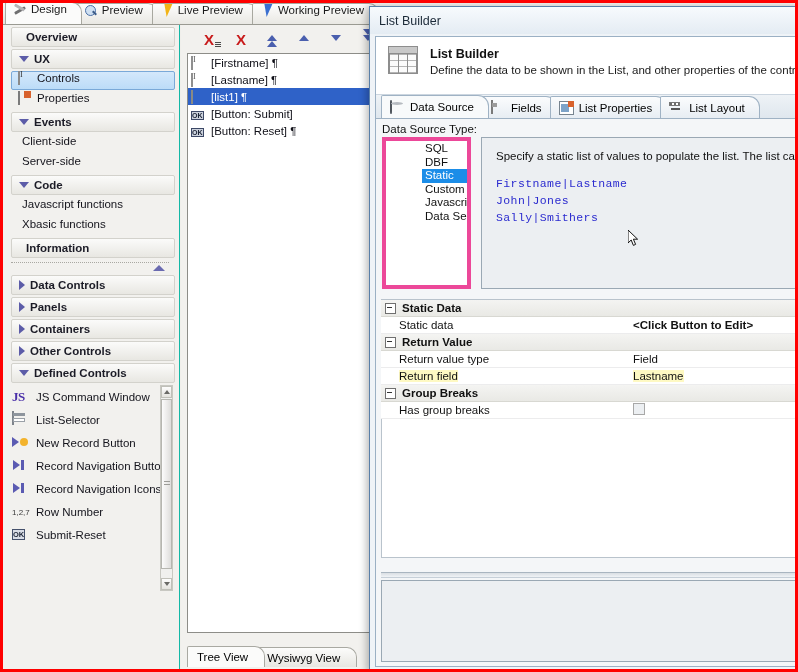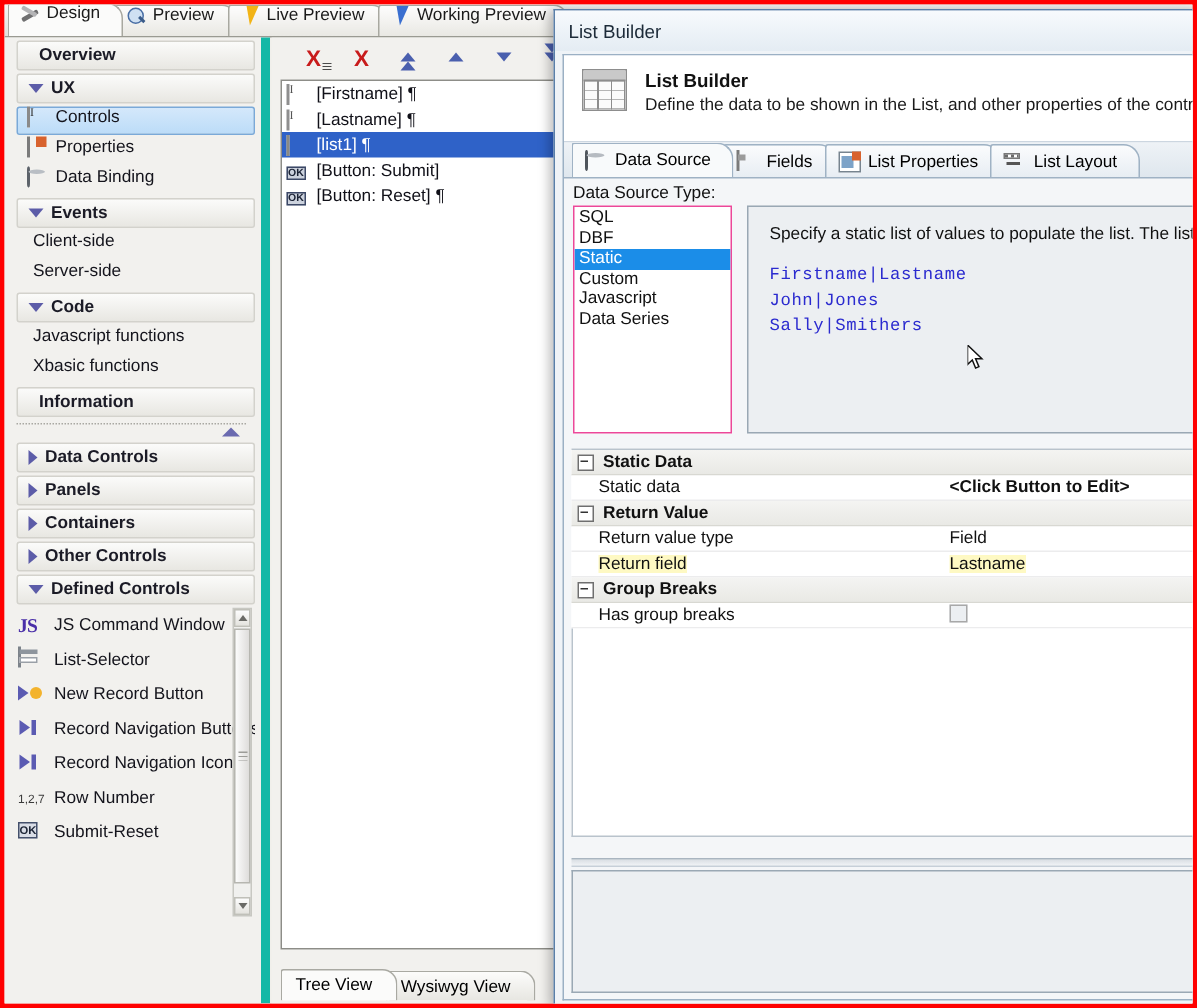--- a/index.html
+++ b/index.html
@@ -76,21 +76,21 @@
   .ic-bolt-y::before{content:"";position:absolute;left:3px;top:0px;width:0;height:0;border-left:5px solid transparent;border-right:3px solid transparent;border-top:13px solid #f2b417;transform:skewX(-12deg);}
   .ic-bolt-b::before{content:"";position:absolute;left:3px;top:0px;width:0;height:0;border-left:5px solid transparent;border-right:3px solid transparent;border-top:13px solid #3a6fd0;transform:skewX(-12deg);}
 
   
   #sidebar {
     position: absolute;
     left: 0; top: 22px;
     width: 177px;
     height: 644px;
     background: #f2f1ee;
-    border-right: 6px solid #14b8a6;
+    border-right: 1px solid #14b8a6;
     box-sizing: border-box;
     overflow: hidden;
   }
   .sb-group {
     height: 20px;
     margin: 2px 4px 2px 8px;
     display: flex;
     align-items: center;
     gap: 5px;
     background: linear-gradient(#fbfbfa, #e8e7e2);
@@ -361,26 +361,27 @@
   .dtic-prop::before{content:"";position:absolute;left:1px;top:2px;width:8px;height:8px;background:#7da3c8;}
   .dtic-prop::after{content:"";position:absolute;left:8px;top:-1px;width:6px;height:6px;background:#d8622d;}
   .dtic-layout::before{content:"";position:absolute;left:0;top:1px;width:11px;height:4px;background:repeating-linear-gradient(90deg,#6b6b6b 0 2px,#fff 2px 4px);border:1px solid #777;box-sizing:border-box;}
   .dtic-layout::after{content:"";position:absolute;left:2px;top:7px;width:9px;height:1.5px;background:#555;}
 
   #dsrow { padding: 4px 0 0 6px; font-size: 11.5px; color:#111; }
   #dstype-label { margin-bottom: 2px; }
 
   #dsarea { display: flex; gap: 10px; padding: 0 0 0 6px; }
   #dslist {
-    width: 106px; height: 152px;
+    width: 89px; height: 152px;
     background: #ffffff;
-    border: 1px solid #ec4899;
+    border: 4px solid #ec4899;
     box-sizing: border-box;
     padding-top: 1px;
     overflow: hidden;
+    padding-left: 36px;
   }
   .dsopt {
     height: 13.5px; line-height: 13.5px;
     padding-left: 3px;
     font-size: 11.5px;
     color: #111;
     white-space: nowrap;
   }
   .dsopt.selected { background: #1b8de8; color: #fff; }
 
@@ -503,24 +504,20 @@
         <span>UX</span>
       </div>
 
       <div class="sb-item selected indent">
         <span class="mini"><span class="mini-textbox"></span></span>
         <span>Controls</span>
       </div>
       <div class="sb-item indent">
         <span class="mini"><span class="mini-prop"></span></span>
         <span>Properties</span>
-      </div>
-      <div class="sb-item indent">
-        <span class="mini"><span class="mini-db"></span></span>
-        <span>Data Binding</span>
       </div>
 
       <div class="sb-group">
         <span class="tri-down"></span>
         <span>Events</span>
       </div>
       <div class="sb-item" style="padding-left:10px">
         <span>Client-side</span>
       </div>
       <div class="sb-item" style="padding-left:10px">

